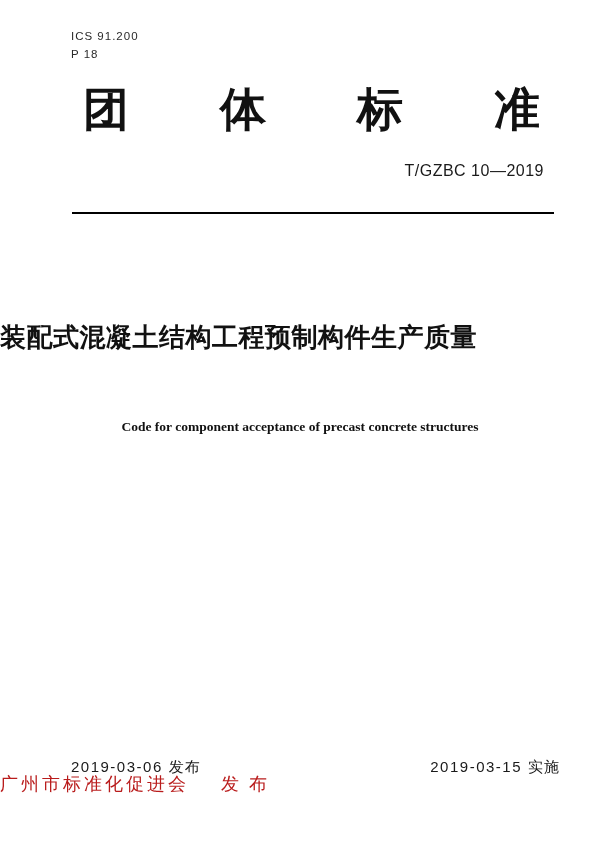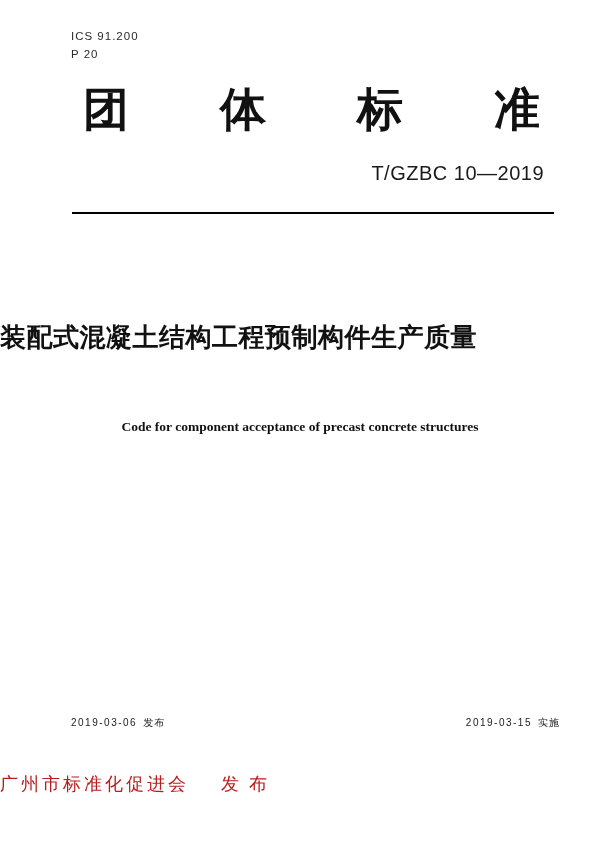--- a/index.html
+++ b/index.html
@@ -34,21 +34,21 @@
     justify-content: space-between;
     font-size: 46px;
     font-weight: 700;
     color: #111111;
     line-height: 1.1;
   }
   .standard-number {
     position: absolute;
     top: 162px;
     right: 56px;
-    font-size: 20px;
+    font-size: 16px;
     letter-spacing: 0.5px;
     color: #1a1a1a;
   }
   .header-divider {
     position: absolute;
     top: 212px;
     left: 72px;
     width: 482px;
     height: 2px;
     background: #000000;
@@ -71,26 +71,26 @@
     left: 0;
     right: 0;
     text-align: center;
     font-family: "Liberation Serif", serif;
     font-size: 13.5px;
     font-weight: 700;
     color: #111111;
   }
   .dates-row {
     position: absolute;
-    top: 716px;
+    top: 758px;
     left: 71px;
     right: 40px;
     display: flex;
     justify-content: space-between;
-    font-size: 10px;
+    font-size: 15px;
     color: #1a1a1a;
   }
   .date-num {
     letter-spacing: 1.5px;
   }
   .date-label {
     margin-left: 6px;
     letter-spacing: 1px;
   }
   .publisher-row {
@@ -112,21 +112,21 @@
     letter-spacing: 10px;
   }
 </style>
 </head>
 <body>
 
 <div class="page">
 
   <div class="ics-block">
     <div>ICS 91.200</div>
-    <div>P 20</div>
+    <div>P 18</div>
   </div>
 
   <div class="standard-type">
     <span>团</span>
     <span>体</span>
     <span>标</span>
     <span>准</span>
   </div>
 
   <div class="standard-number">T/GZBC 10—2019</div>

